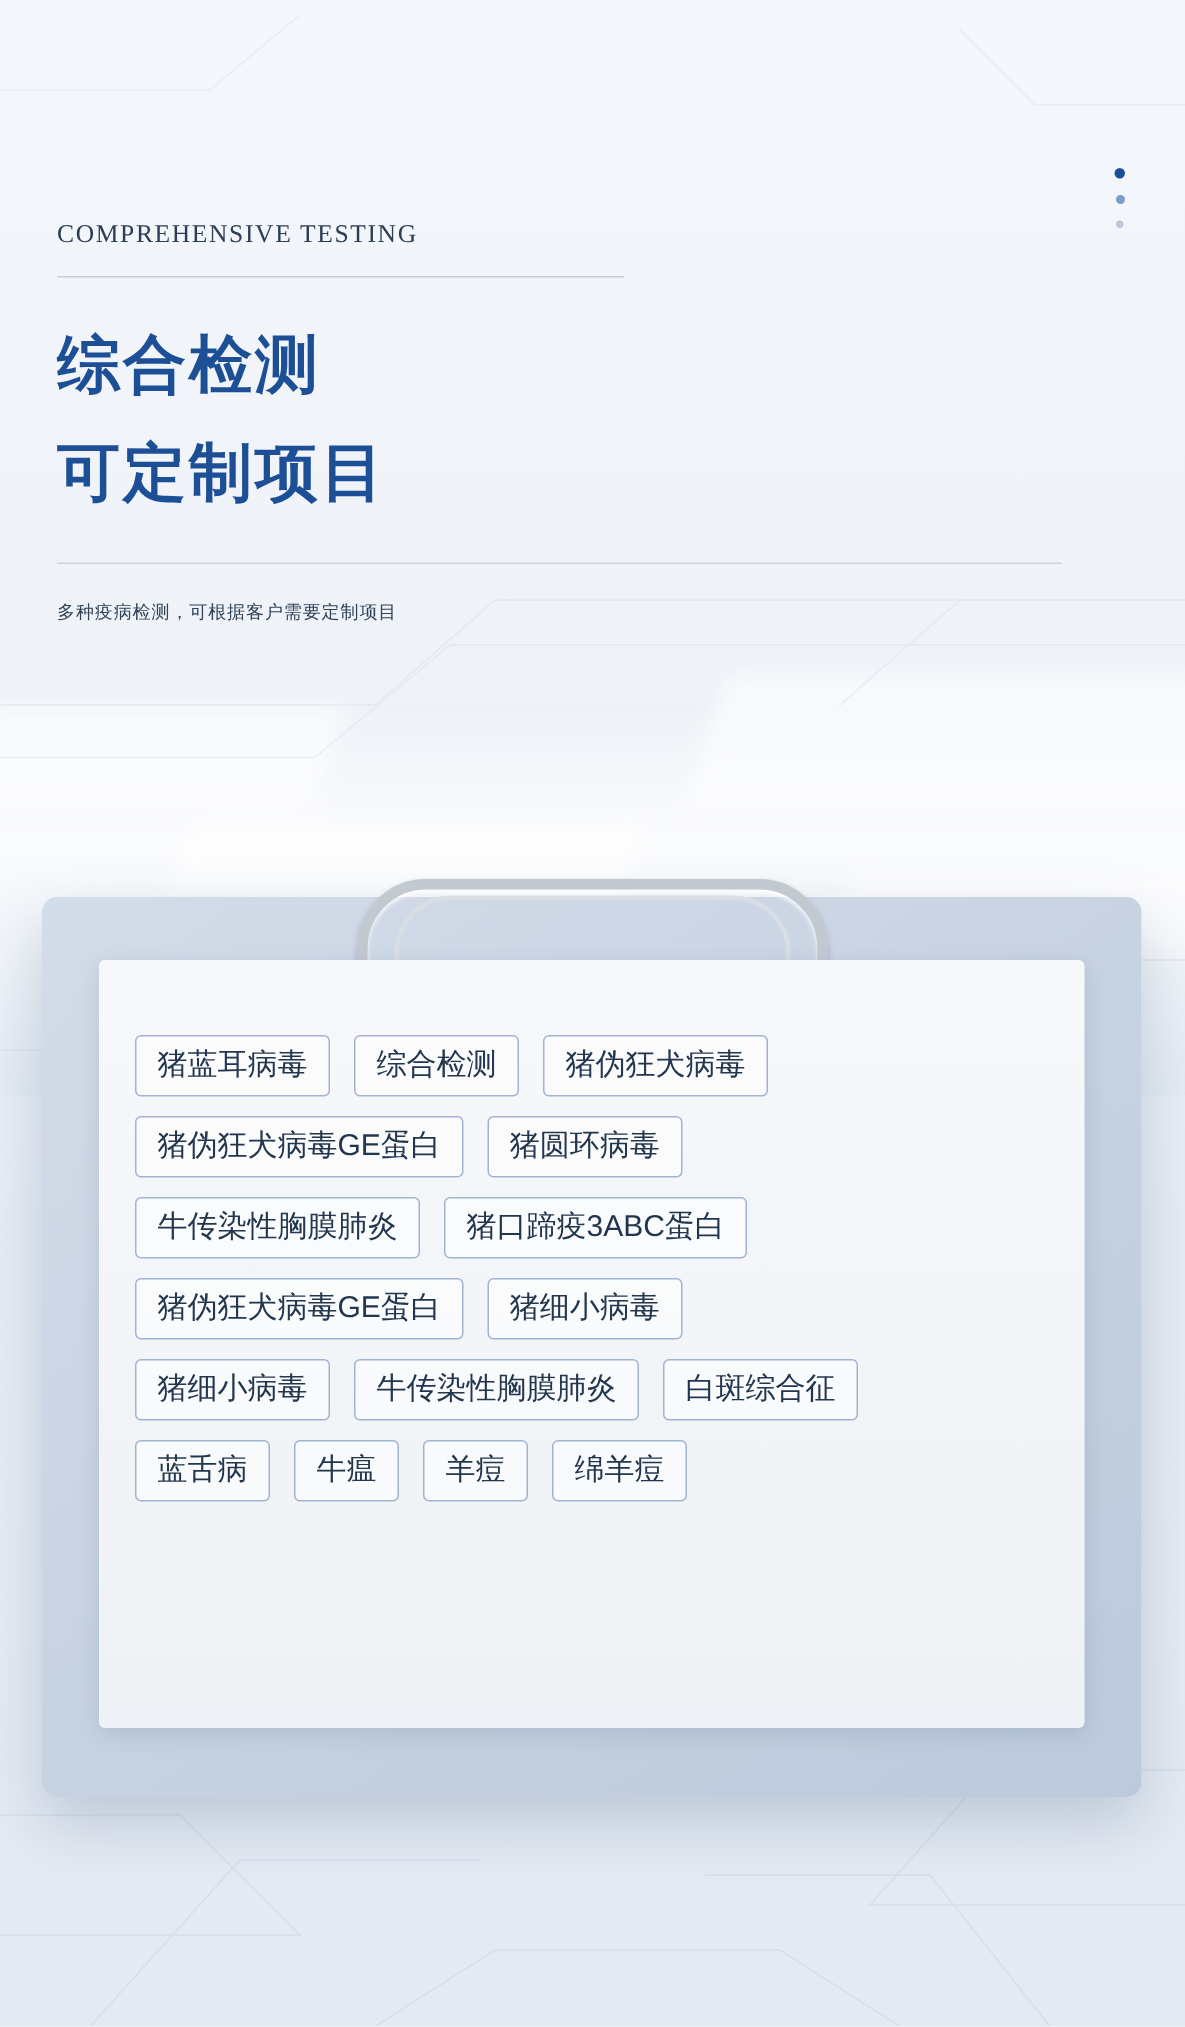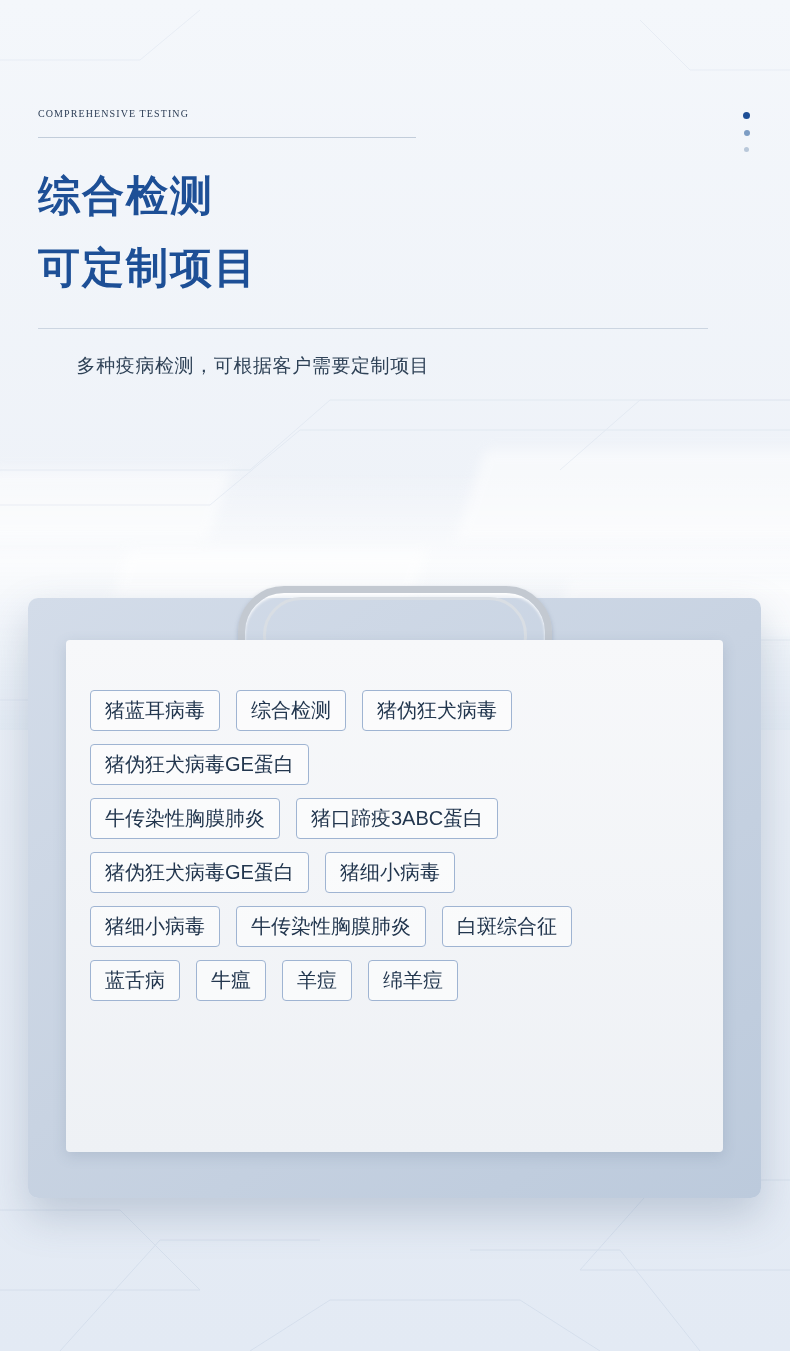--- a/index.html
+++ b/index.html
@@ -59,24 +59,25 @@
 
   
   .header {
     position: absolute;
     left: 38px;
     top: 108px;
     width: 430px;
   }
   .eyebrow {
     font-family: "Liberation Serif", serif;
-    font-size: 10px;
+    font-size: 17px;
     letter-spacing: 1.1px;
     color: #2c3d55;
     font-weight: 400;
+    margin-top: 38px;
   }
   .rule {
     margin-top: 18px;
     width: 378px;
     height: 1px;
     background: #c2cdda;
   }
   .title-block {
     margin-top: 22px;
   }
@@ -90,25 +91,24 @@
     white-space: nowrap;
   }
   .rule2 {
     margin-top: 24px;
     width: 670px;
     height: 1px;
     background: #ccd5e1;
   }
   .subtitle {
     margin-top: 24px;
-    font-size: 19px;
+    font-size: 12px;
     color: #2f4257;
     letter-spacing: 0.6px;
     white-space: nowrap;
-    text-align: center;
   }
 
   
   .dots {
     position: absolute;
     right: 40px;
     top: 112px;
     display: flex;
     flex-direction: column;
     align-items: center;
@@ -251,20 +251,21 @@
       <div class="tags">
 
         <div class="row">
           <span class="tag">猪蓝耳病毒</span>
           <span class="tag">综合检测</span>
           <span class="tag">猪伪狂犬病毒</span>
         </div>
 
         <div class="row">
           <span class="tag">猪伪狂犬病毒GE蛋白</span>
+          <span class="tag">猪圆环病毒</span>
         </div>
 
         <div class="row">
           <span class="tag">牛传染性胸膜肺炎</span>
           <span class="tag">猪口蹄疫3ABC蛋白</span>
         </div>
 
         <div class="row">
           <span class="tag">猪伪狂犬病毒GE蛋白</span>
           <span class="tag">猪细小病毒</span>

